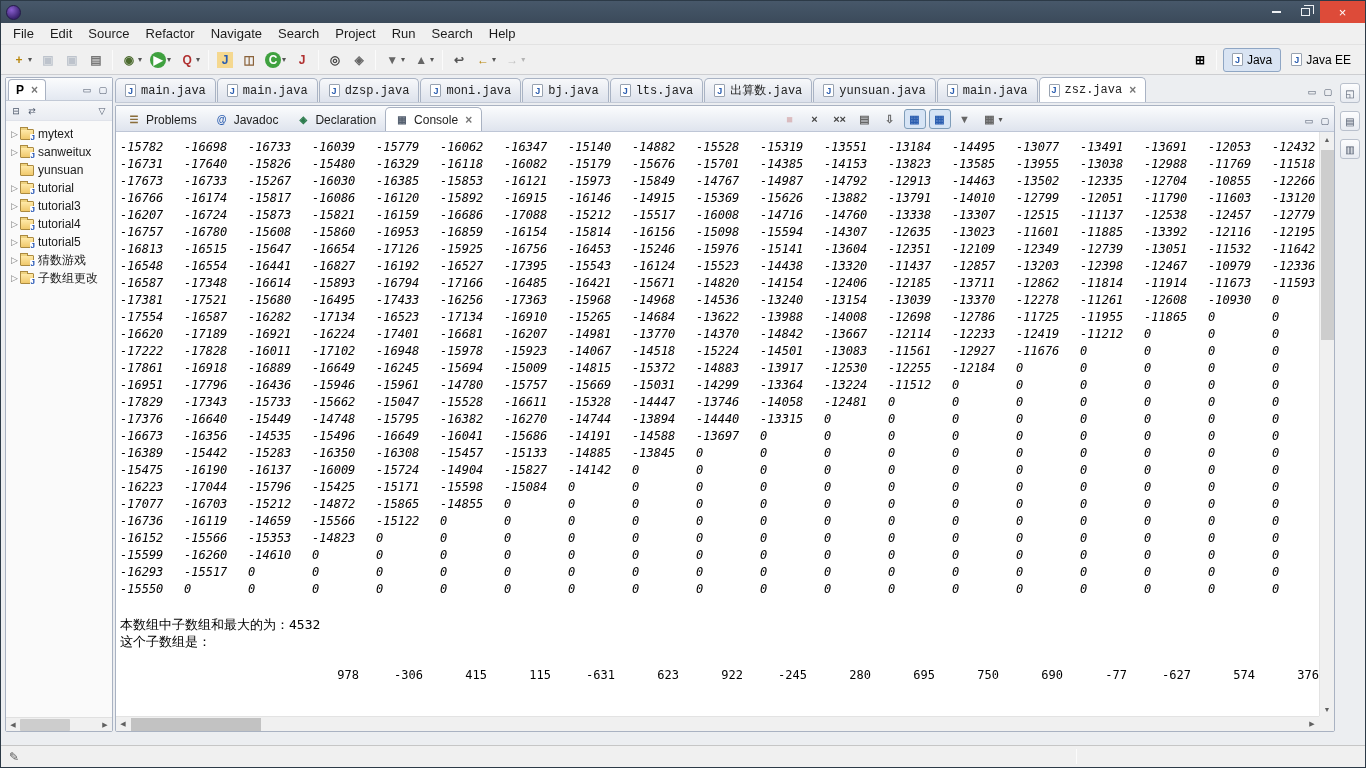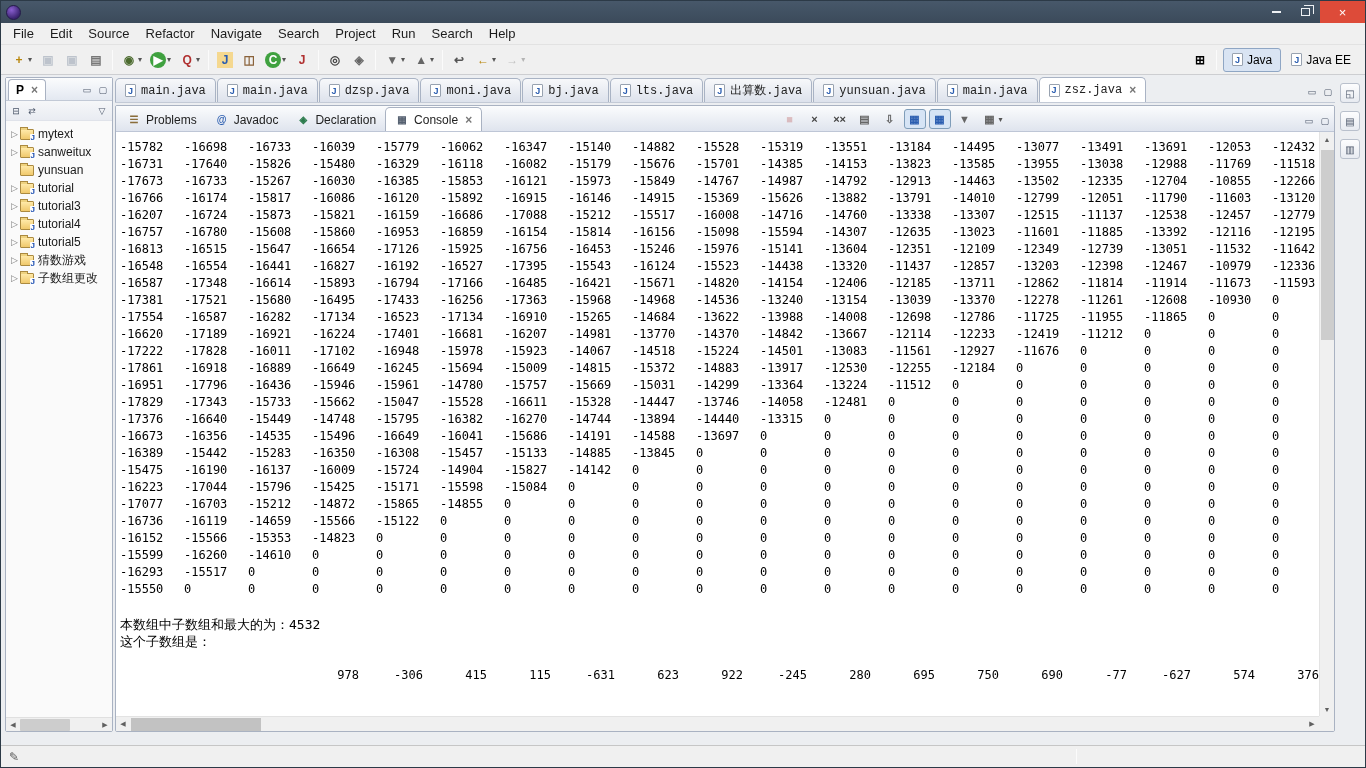--- a/index.html
+++ b/index.html
@@ -74,21 +74,21 @@
   .cvtab { display:inline-flex; align-items:center; gap:5px; height:23px; padding:0 9px; border-radius:5px 5px 0 0; color:#222; white-space:nowrap; }
   .cvtab.active { background:#fff; border:1px solid #a9b2c2; border-bottom:none; height:24px; }
   .cvtab-ic { width:14px; height:14px; display:inline-flex; align-items:center; justify-content:center; font-size:10px; font-weight:bold; }
   .cv-tools { margin-left:auto; display:flex; align-items:center; gap:1px; padding-bottom:2px; }
   .cv-tools .tb-btn { height:20px; min-width:20px; }
   .cv-tools .tb-btn.toggled { background:#d6e4f5; border:1px solid #7f9db9; }
   .cv-tools .tb-ic { font-size:11px; }
 
   .console-body { position:absolute; top:26px; left:0; right:15px; bottom:15px; overflow:hidden; font-family:"DejaVu Sans Mono","Liberation Mono",monospace; color:#000; }
   .cheader { padding:3px 0 0 4px; font-size:12px; white-space:pre; }
-  .cgrid { margin-top:7px; padding-left:4px; }
+  .cgrid { margin-top:7px; padding-left:4px;font-style:italic; }
   .crow { height:17px; line-height:17px; white-space:nowrap; font-size:12px; }
   .ccell { display:inline-block; width:64px; }
   .csum { padding-left:4px; font-size:13px; line-height:17px; }
   .csum.first { margin-top:18px; }
   .crow.result { margin-top:17px; padding-left:4px;text-align:right; }
 
   .vscroll { position:absolute; top:26px; right:0; bottom:15px; width:15px; background:#f0f0f0; border-left:1px solid #e3e3e3; }
   .vthumb { position:absolute; left:1px; top:18px; width:13px; height:190px; background:#cdcdcd; }
   .vscroll .sarrow.up { top:0; left:0; } 
   .vscroll .sarrow.down { top:auto; bottom:0; left:0; }

